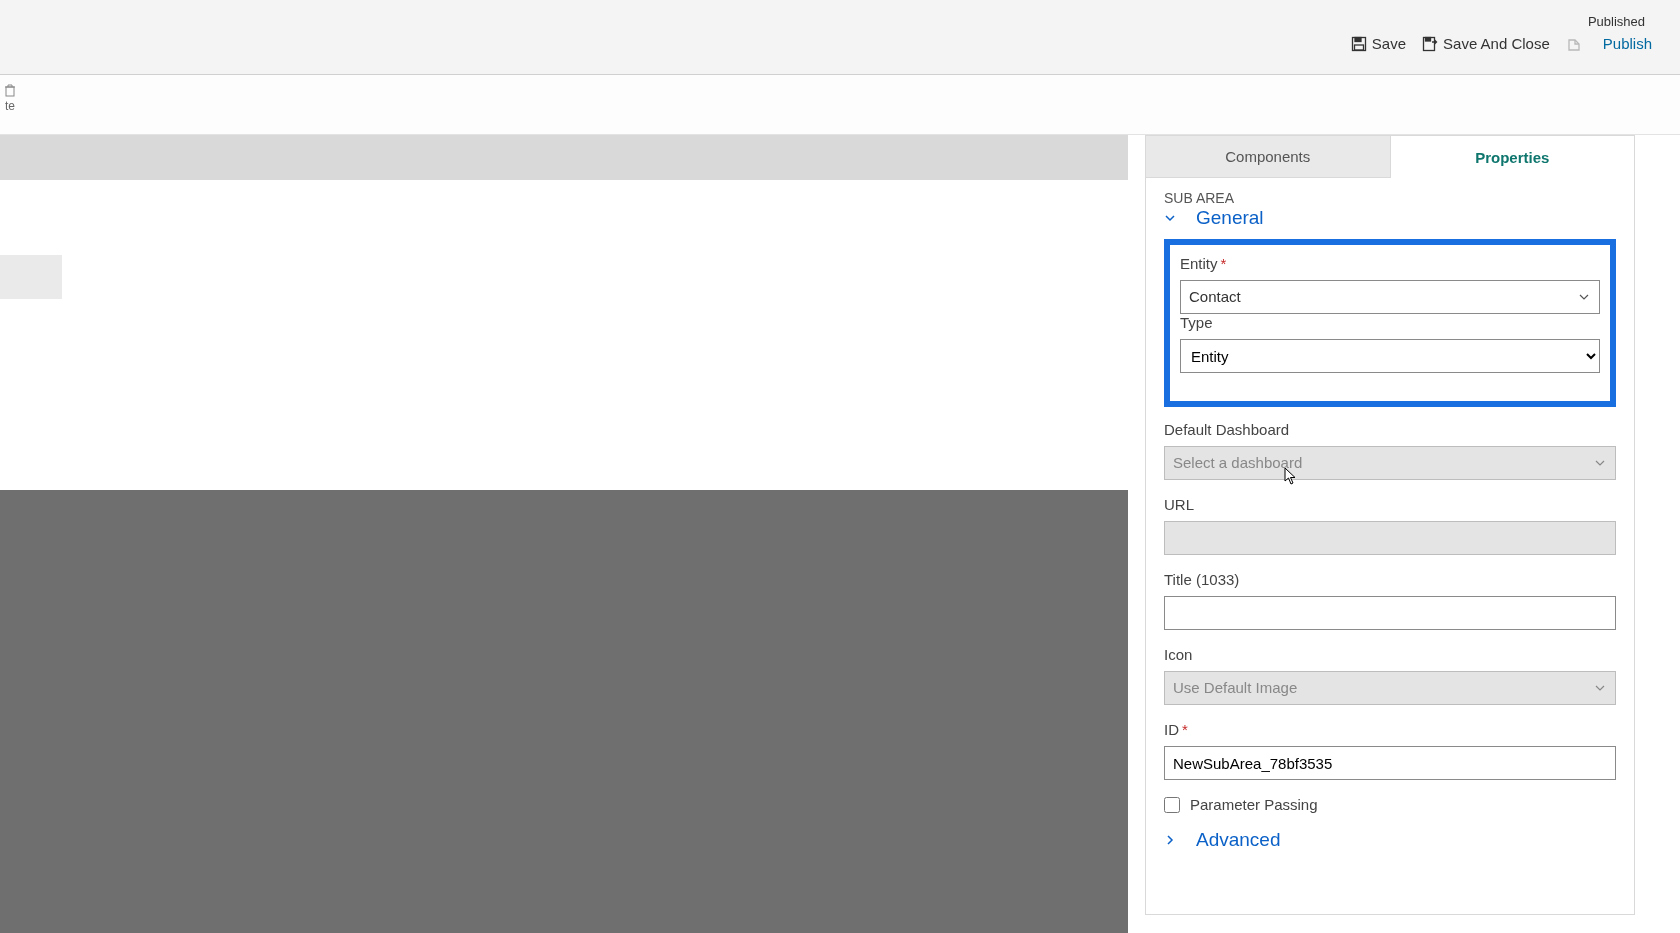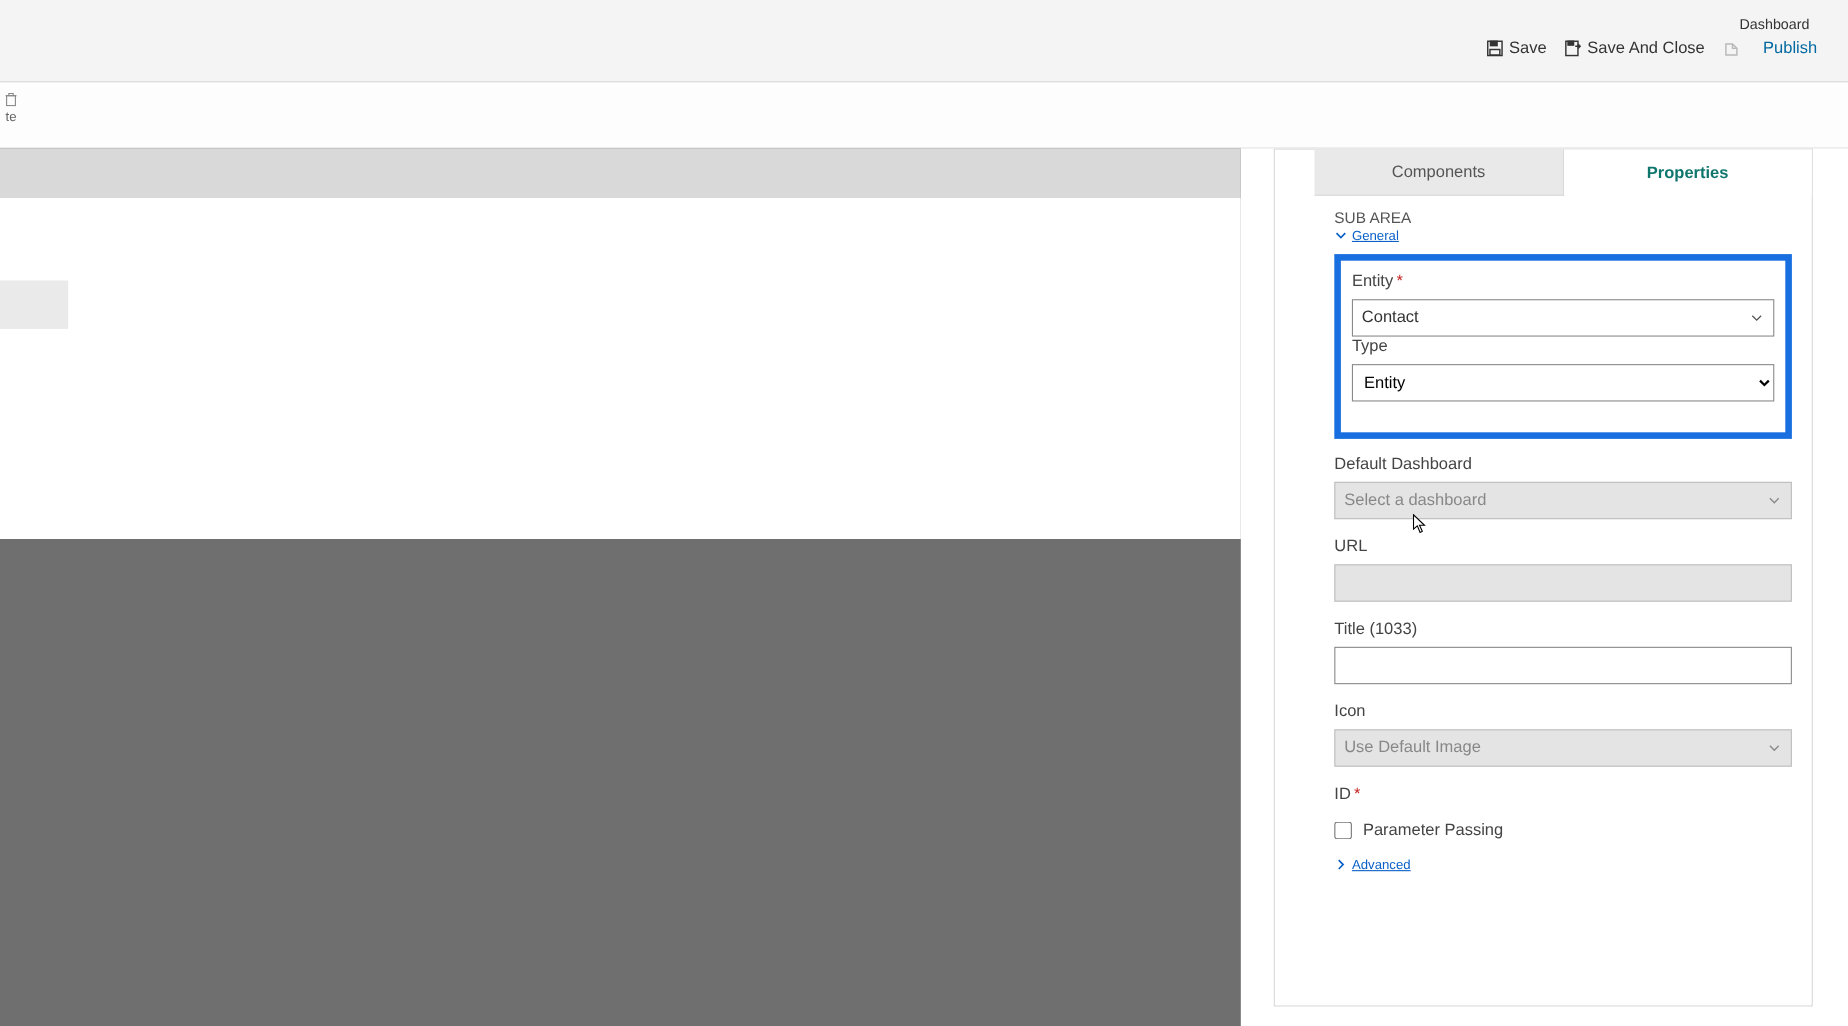--- a/index.html
+++ b/index.html
@@ -82,29 +82,28 @@
     position: absolute;
     left: 0;
     top: 75px;
     width: 62px;
     height: 44px;
     background: #eaeaea;
   }
 
   .right-panel {
     position: absolute;
-    right: 32px;
+    right: 45px;
     top: 135px;
     width: 490px;
     height: 780px;
     border: 1px solid #d9d9d9;
     background: #fff;
     display: flex;
     flex-direction: column;
-    padding-left: 36px;
   }
   .tabs {
     display: flex;
     height: 42px;
   }
   .tab {
     flex: 1;
     display: flex;
     align-items: center;
     justify-content: center;
@@ -129,26 +128,25 @@
     overflow: auto;
   }
   .section-header {
     font-size: 14px;
     color: #555;
     margin: 4px 0 1px 0;
   }
   .collapsible {
     display: flex;
     align-items: center;
-    gap: 4px;
+    gap: 20px;
     color: #0b61c7;
-    font-size: 12px;
+    font-size: 19px;
     cursor: pointer;
     margin-bottom: 10px;
-    text-decoration: underline;
   }
   .collapsible.collapsed { color: #0b61c7; }
   .chev { width: 12px; height: 12px; }
 
   .highlight-box {
     border: 6px solid #1a6fe0;
     padding: 10px 10px 12px 10px;
     margin-bottom: 14px;
   }
 
@@ -225,21 +223,21 @@
     width: 14px;
     height: 18px;
     pointer-events: none;
     z-index: 1000;
   }
 </style>
 </head>
 <body>
 
 <div class="top-bar">
-  <div class="published-label">Dashboard</div>
+  <div class="published-label">Published</div>
   <div class="toolbar-buttons">
     <button class="toolbar-btn">
       <svg viewBox="0 0 16 16" fill="none" stroke="#333" stroke-width="1.3">
           <rect x="1.5" y="1.5" width="13" height="13"></rect>
           <rect x="4" y="1.5" width="6" height="4" fill="#333"></rect>
           <rect x="3.5" y="9" width="9" height="5"></rect>
         </svg>
       <span>Save</span>
     </button>
     <button class="toolbar-btn">
@@ -339,20 +337,21 @@
         <svg class="chev-down" width="12" height="12" viewBox="0 0 12 12" fill="none" stroke="#888" stroke-width="1.2">
             <path d="M2 4 L6 8 L10 4"></path>
           </svg>
       </div>
     </div>
 
     <div class="field-group">
       <label class="field-label">
         <span>ID</span><span class="req">*</span>
       </label>
+      <input class="form-input" value="NewSubArea_78bf3535" style="">
     </div>
 
     <div class="checkbox-row">
       <input type="checkbox" style="">
       <span>Parameter Passing</span>
     </div>
 
     <div class="collapsible collapsed">
       <svg class="chev" viewBox="0 0 12 12" fill="none" stroke="#0b61c7" stroke-width="1.5">
           <path d="M4 2 L8 6 L4 10"></path>

